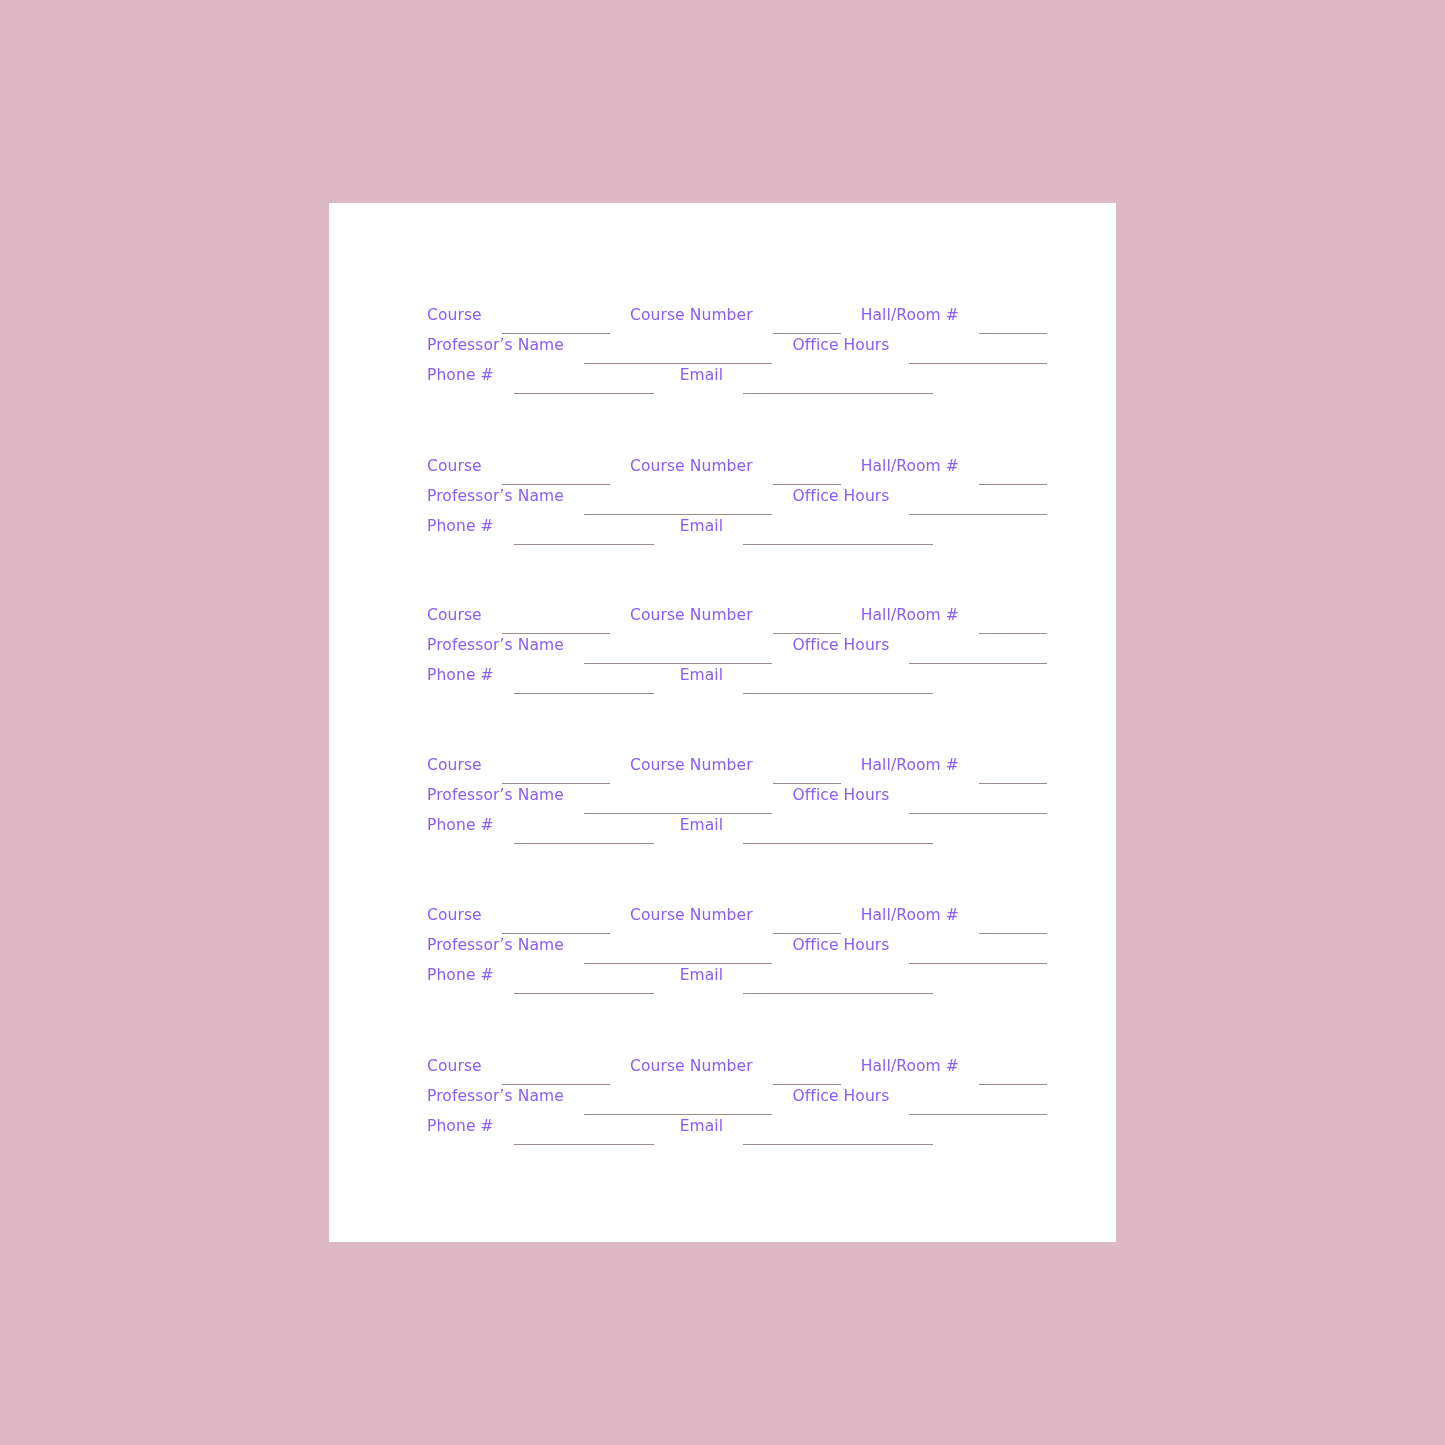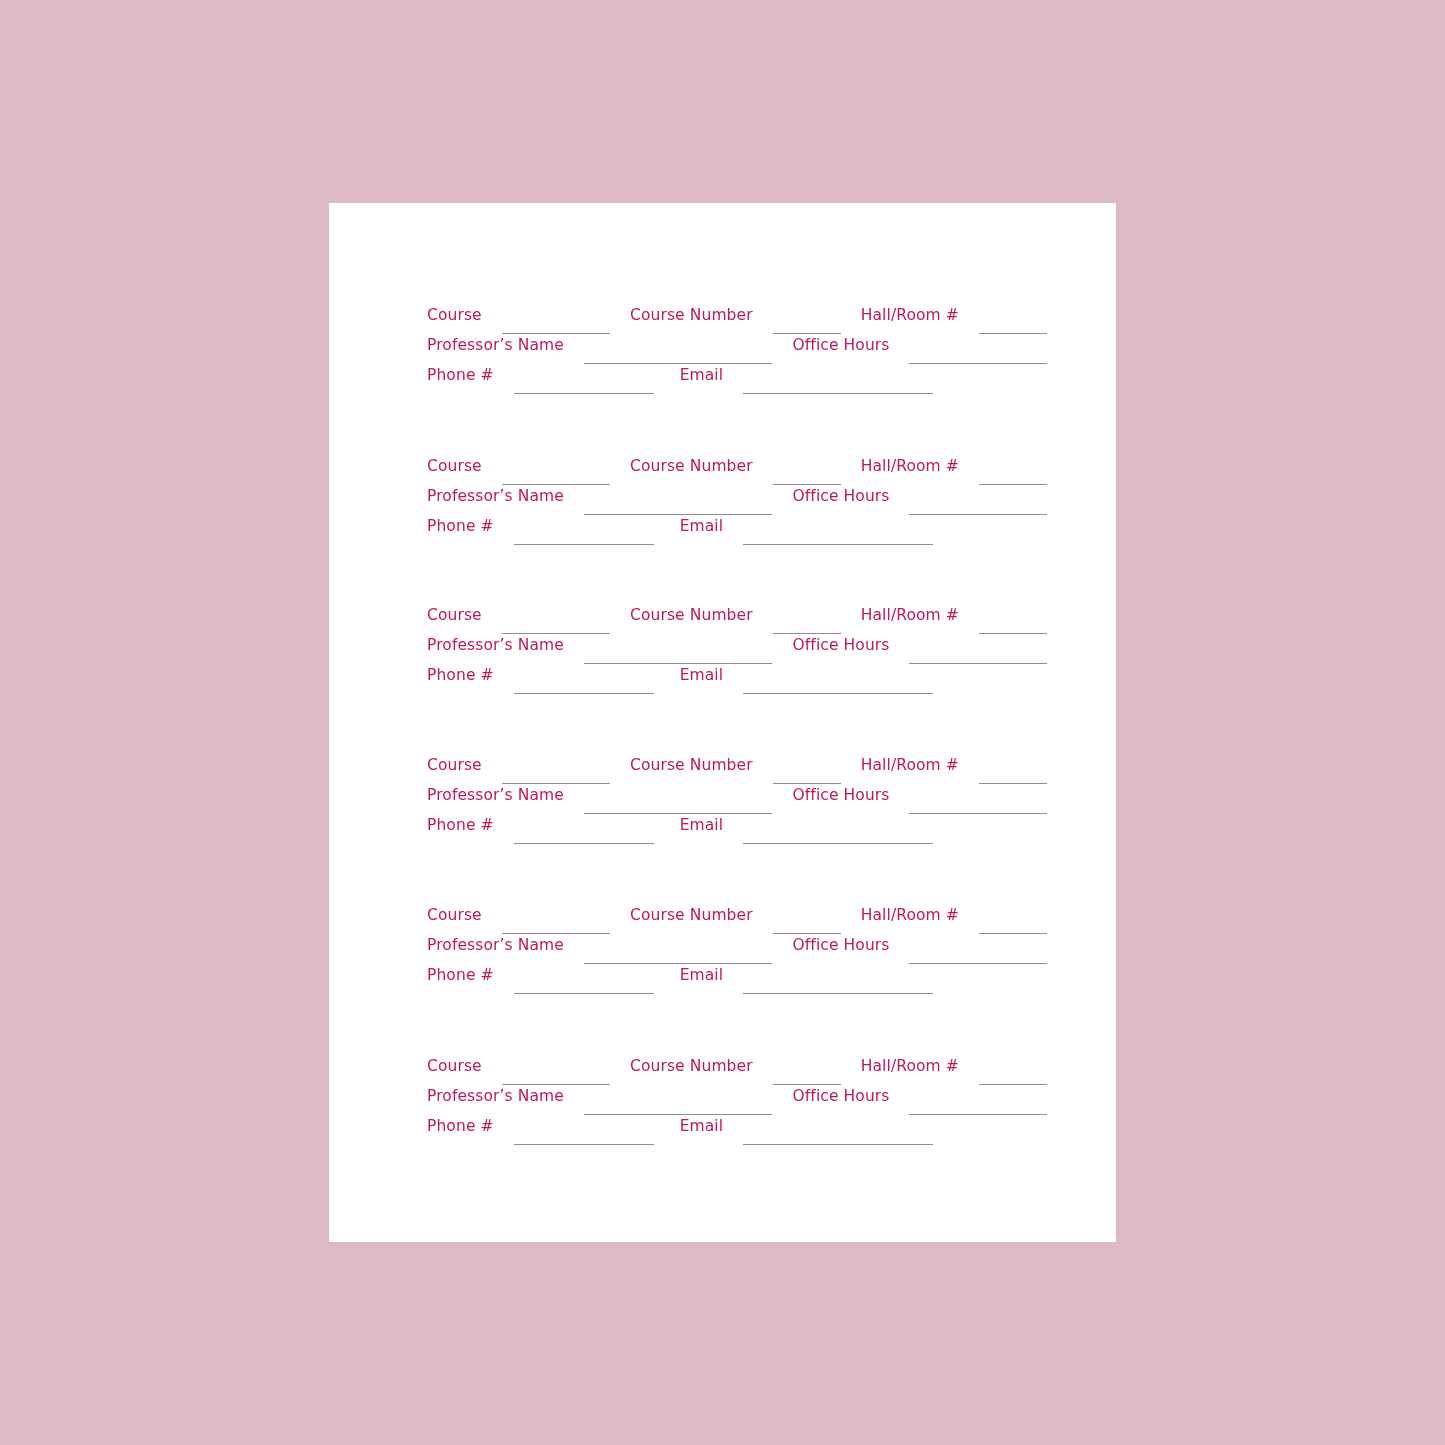--- a/index.html
+++ b/index.html
@@ -36,21 +36,21 @@
     width: 620px;
   }
   .row {
     display: flex;
     align-items: baseline;
     height: 30px;
     white-space: nowrap;
   }
   .label {
     font-size: 15.5px;
-    color: #be185d;
+    color: #8b5cf6;
     font-family: "DejaVu Sans", sans-serif;
     font-weight: 400;
     letter-spacing: 0.1px;
     line-height: 1;
   }
   .rule {
     border-bottom: 1px solid #9b8b8b;
     height: 0;
     margin: 0 0 4px 0;
     align-self: flex-end;

